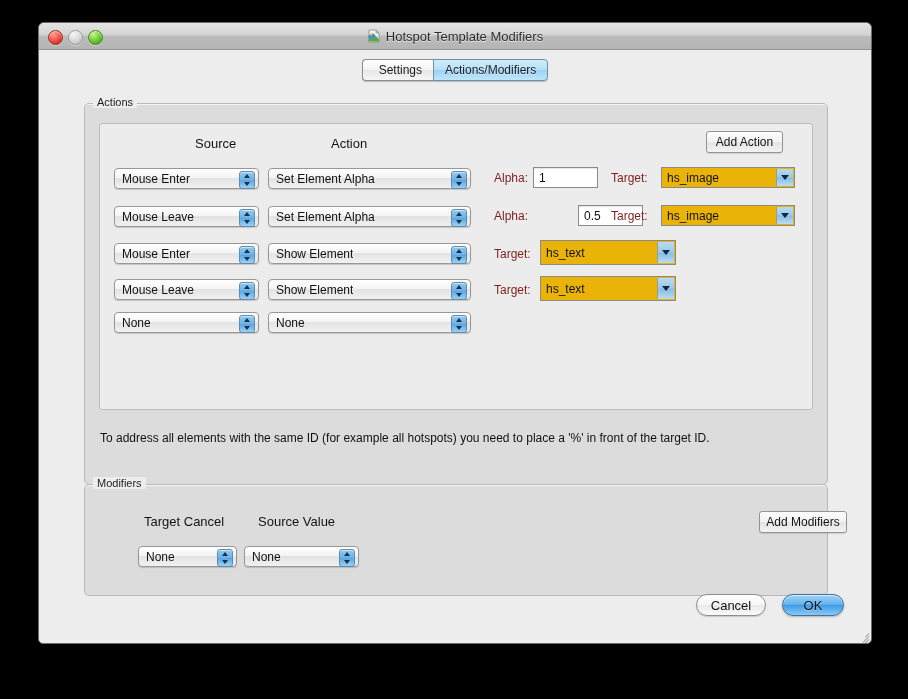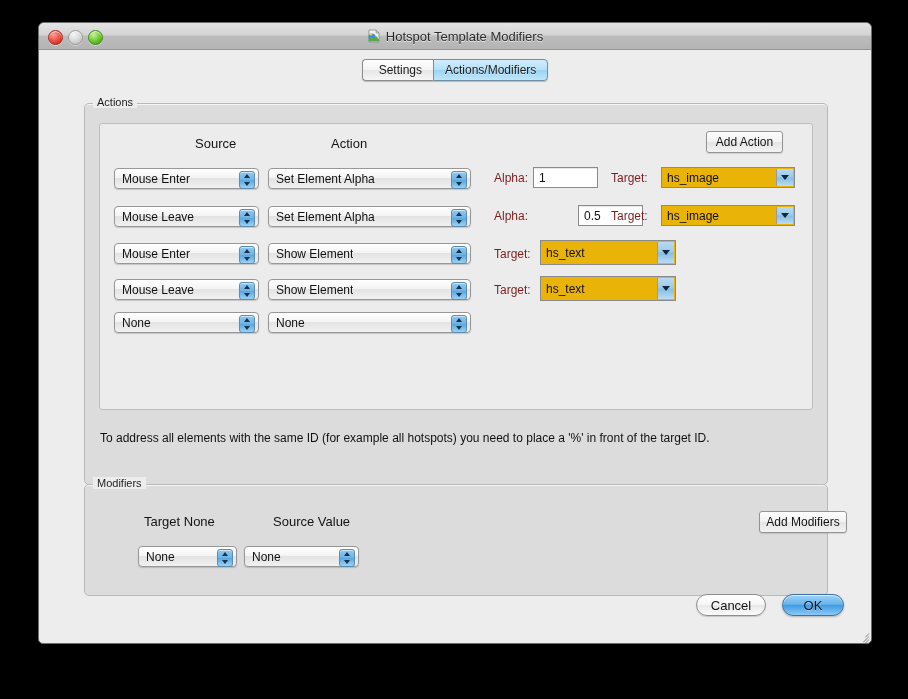--- a/index.html
+++ b/index.html
@@ -459,22 +459,22 @@
           <span class="stepper"></span>
         </div>
       </div>
 
       <div class="hint">To address all elements with the same ID (for example all hotspots) you need to place a '%' in front of the target ID.</div>
     </div>
 
     <div class="groupbox" id="modifiers-group">
       <div class="group-label">Modifiers</div>
 
-      <div class="col-header" style="left:59px; top:29px;">Target None</div>
-      <div class="col-header" style="left:188px; top:29px;">Source Value</div>
+      <div class="col-header" style="left:59px; top:29px;">Target Cancel</div>
+      <div class="col-header" style="left:173px; top:29px;">Source Value</div>
 
       <div class="pushbutton" style="left:674px; top:26px; width:88px; height:22px;">Add Modifiers</div>
 
       <div class="popup" style="left:53px; top:61px; width:99px;">
         <span class="lbl">None</span>
         <span class="stepper"></span>
       </div>
       <div class="popup" style="left:159px; top:61px; width:115px;">
         <span class="lbl">None</span>
         <span class="stepper"></span>

